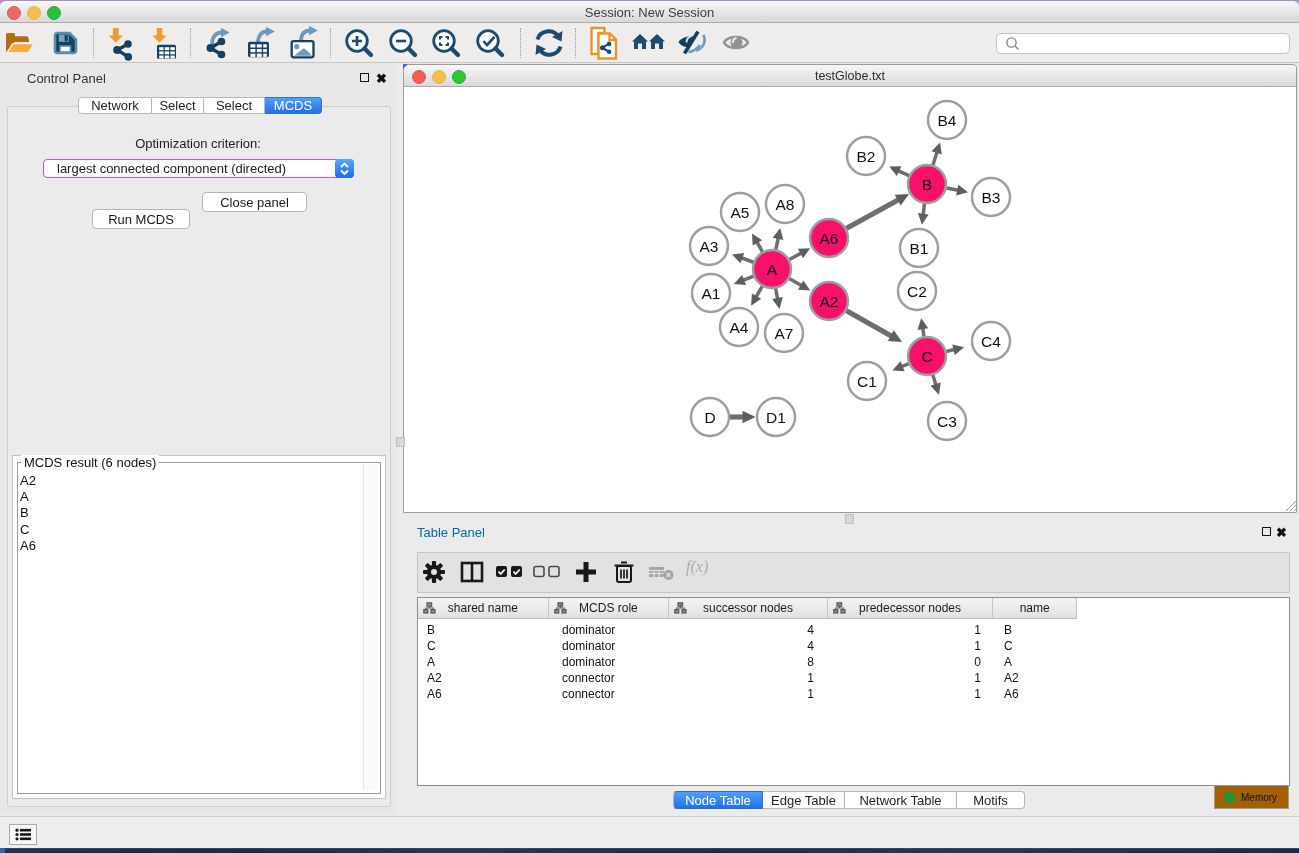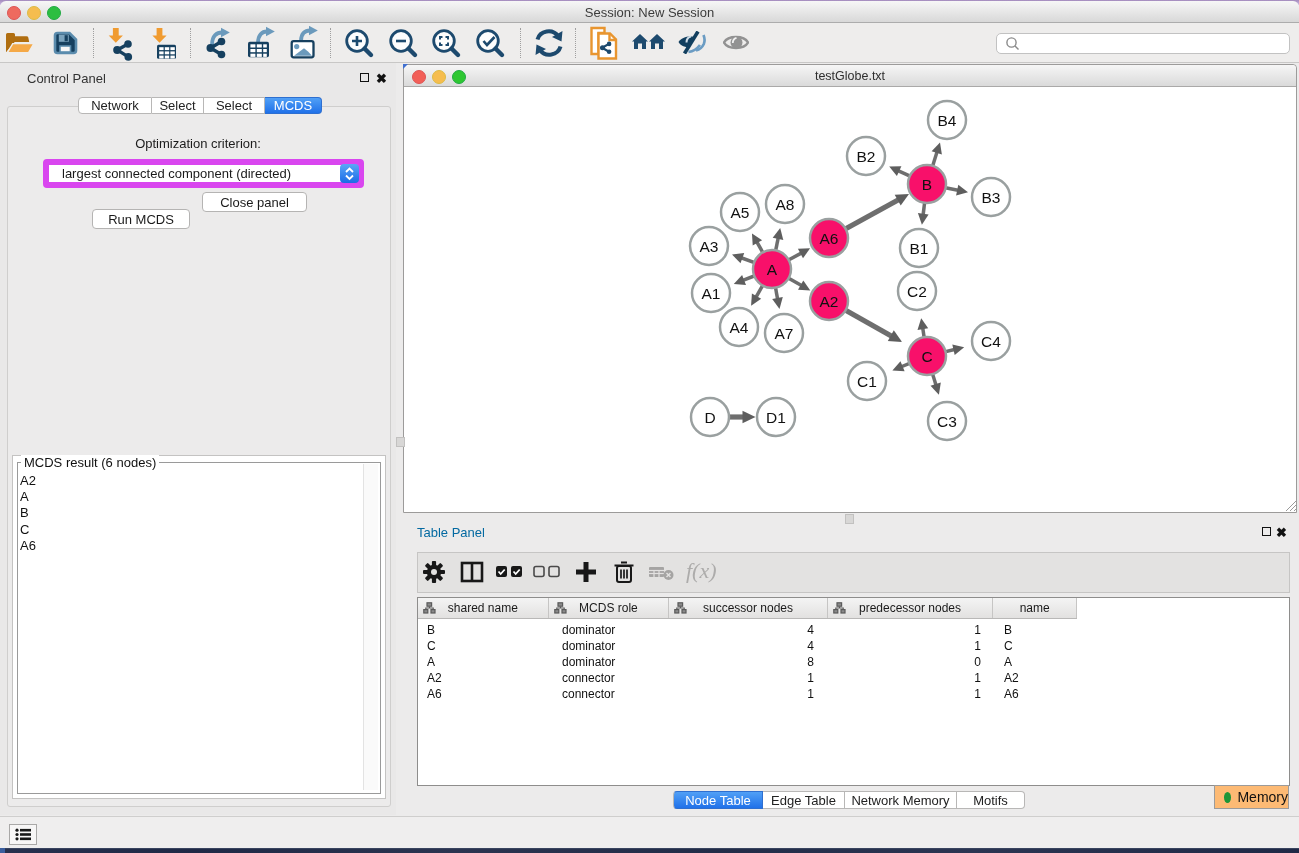--- a/index.html
+++ b/index.html
@@ -24,21 +24,21 @@
 #cpfloat{left:360px;top:73px;width:7px;height:7px;border:1.8px solid #111}
 #cpclose{left:376px;top:71px;font-size:13px;color:#111;font-weight:bold}
 #tabpane{left:7px;top:106px;width:382px;height:699px;border:1px solid #cfcecd;border-radius:3px;background:#ecebeb}
 .seg{position:absolute;display:flex;font-size:13px;color:#222}
 .seg .s{background:#fff;border:1px solid #b8b7b6;border-left:none;display:flex;align-items:center;justify-content:center}
 .seg .s:first-child{border-left:1px solid #b8b7b6;border-radius:4px 0 0 4px}
 .seg .s:last-child{border-radius:0 4px 4px 0}
 .seg .sel{background:linear-gradient(#51a0f6,#2071e9);border-color:#2e6fd0;color:#fff}
 #cptabs{left:78px;top:97px;height:17px}
 #optlabel{left:0;top:136px;width:396px;text-align:center;font-size:13px;color:#1c1c1c}
-#dropdown{left:43px;top:159px;width:309px;height:17px;background:#fff;border:6px solid #d946ef;border-radius:4px;font-size:13px;color:#1a1a1a;line-height:17px}
+#dropdown{left:43px;top:159px;width:309px;height:17px;background:#fff;border:1px solid #d946ef;border-radius:4px;font-size:13px;color:#1a1a1a;line-height:17px}
 #dropdown .txt{position:absolute;left:13px;top:0}
 #dropdown .step{position:absolute;right:-1px;top:-1px;width:19px;height:19px;border-radius:4px;background:linear-gradient(#5aa7f7,#1b6be6);}
 .btn{position:absolute;background:#fff;border:1px solid #b5b4b3;border-radius:4px;font-size:13px;color:#1a1a1a;display:flex;align-items:center;justify-content:center}
 #runbtn{left:92px;top:209px;width:96px;height:18px}
 #closebtn{left:202px;top:192px;width:103px;height:18px}
 #listouter{left:12px;top:455px;width:372px;height:342px;background:#fff;border:1px solid #c4c3c2}
 #fieldset{left:17px;top:462px;width:362px;height:330px;border:1px solid #9a9a9a}
 #fieldlegend{left:21px;top:455px;background:#fff;padding:0 3px;font-size:13px;color:#111}
 #mcdslist{left:20px;top:473px;font-size:13px;color:#111;line-height:16.2px}
 #listscroll{left:363px;top:464px;width:14px;height:326px;background:#fafafa;border-left:1px solid #e3e3e3}
@@ -56,21 +56,21 @@
 #tpclose{left:1276px;top:525px;font-size:13px;color:#111;font-weight:bold}
 #tptoolbar{left:417px;top:552px;width:873px;height:41px;background:#e3e2e1;border:1px solid #c6c5c4;box-sizing:border-box}
 #ttable{left:417px;top:597px;width:873px;height:189px;background:#fff;border:1px solid #8e8d8c;box-sizing:border-box}
 #thead{position:absolute;left:0;top:0;height:20px;background:linear-gradient(#f4f4f4,#e2e1e0);border-bottom:1px solid #b9b8b7;display:flex}
 .th{position:relative;border-right:1px solid #c6c5c4;display:flex;align-items:center;justify-content:center;font-size:12px;color:#1a1a1a}
 .trow{position:absolute;font-size:12px;color:#111;height:16px;line-height:16px}
 #bottabs{left:673px;top:791px;height:18px}
 
 #statusbar{left:0;top:816px;width:1299px;height:32px;background:#efeeee;border-top:1px solid #cfcecd}
 #listbtn{left:9px;top:824px;width:26px;height:19px;background:#f7f6f6;border:1px solid #a9a8a7}
-#membtn{left:1214px;top:785px;width:73px;height:22px;background:#fdba74;border:1px solid #9c9b9a;display:flex;align-items:center;font-size:14px;color:#111}
+#membtn{left:1214px;top:785px;width:73px;height:22px;background:#a16207;border:1px solid #9c9b9a;display:flex;align-items:center;font-size:10px;color:#111}
 #darkstrip{left:0;top:848px;width:1299px;height:5px;background:linear-gradient(90deg,#27304e,#1f2946 15%,#2b3450 35%,#222c48 55%,#2b3552 75%,#1f2946);border-top:1px solid #39445f;box-sizing:border-box}
 </style></head>
 <body>
 <div class="abs" id="purple"></div>
 <div class="abs" id="titlebar">
     <div class="tl t1"></div>
     <div class="tl t2"></div>
     <div class="tl t3"></div>
   </div>
 <div class="abs" id="titletext">Session: New Session</div>
@@ -393,21 +393,21 @@
       <g stroke="#e3e2e1" stroke-width="1.2">
         <line x1="1" y1="7.5" x2="16" y2="7.5"></line>
         <line x1="1" y1="10.5" x2="16" y2="10.5"></line>
         <line x1="6" y1="7.5" x2="6" y2="14"></line>
         <line x1="11" y1="7.5" x2="11" y2="14"></line>
       </g>
       <circle cx="20.5" cy="12" r="5"></circle>
       <path d="M18.5 10 l4 4 M22.5 10 l-4 4" stroke="#e3e2e1" stroke-width="1.4"></path>
     </g>
   </svg>
-<div class="abs" style="left:686px;top:558px;font-family:'Liberation Serif',serif;font-style:italic;font-size:22px;color:#adacab">f(x)</div>
+<div class="abs" style="left:686px;top:558px;font-family:'Liberation Serif',serif;font-style:italic;font-size:16px;color:#adacab">f(x)</div>
 <div class="abs" id="ttable">
  <div id="thead" style="width:659px">
   <div class="th" style="width:130px"><svg width="13" height="12" viewBox="0 0 13 12" style="position:absolute;left:5px;top:4px">
           <g fill="none" stroke="#5a5a5a" stroke-width="1.2">
             <rect x="4" y="0.8" width="4.6" height="3.4" fill="#8a8a8a"></rect>
             <rect x="0.8" y="7.6" width="4" height="3.4" fill="#8a8a8a"></rect>
             <rect x="8" y="7.6" width="4" height="3.4" fill="#8a8a8a"></rect>
             <path d="M6.5 4.5 v1.5 M2.8 7.4 v-1.4 h7.4 v1.4"></path>
           </g>
         </svg>shared name</div>
@@ -459,21 +459,21 @@
 <div class="trow" style="left:586px;top:72px">A2</div>
 <div class="trow" style="left:9px;top:88px">A6</div>
 <div class="trow" style="left:144px;top:88px">connector</div>
 <div class="trow" style="left:252px;top:88px;width:144px;text-align:right">1</div>
 <div class="trow" style="left:411px;top:88px;width:152px;text-align:right">1</div>
 <div class="trow" style="left:586px;top:88px">A6</div>
 </div>
 <div class="seg" id="bottabs">
  <div class="s sel" style="width:88px">Node Table</div>
  <div class="s" style="width:81px">Edge Table</div>
- <div class="s" style="width:111px">Network Memory</div>
+ <div class="s" style="width:111px">Network Table</div>
  <div class="s" style="width:67px">Motifs</div>
 </div>
 <div class="abs" id="statusbar"></div>
 <div class="abs" id="listbtn">
     <svg width="16" height="13" style="position:absolute;left:5px;top:3px">
       <g fill="#181818">
         <circle cx="2" cy="2.2" r="1.6"></circle>
         <circle cx="2" cy="6.5" r="1.6"></circle>
         <circle cx="2" cy="10.8" r="1.6"></circle>
         <rect x="5" y="0.9" width="11" height="2.6"></rect>

